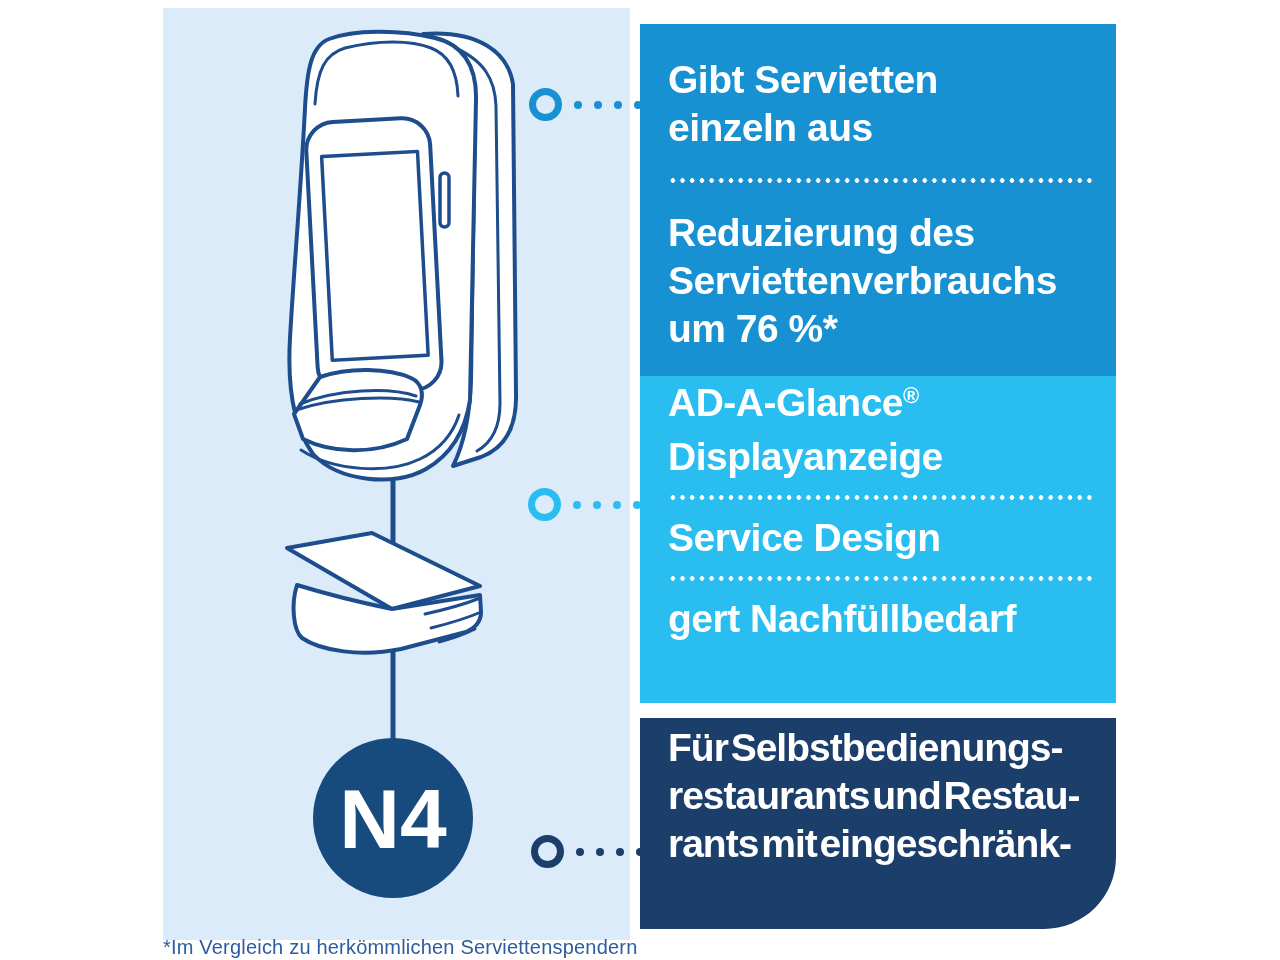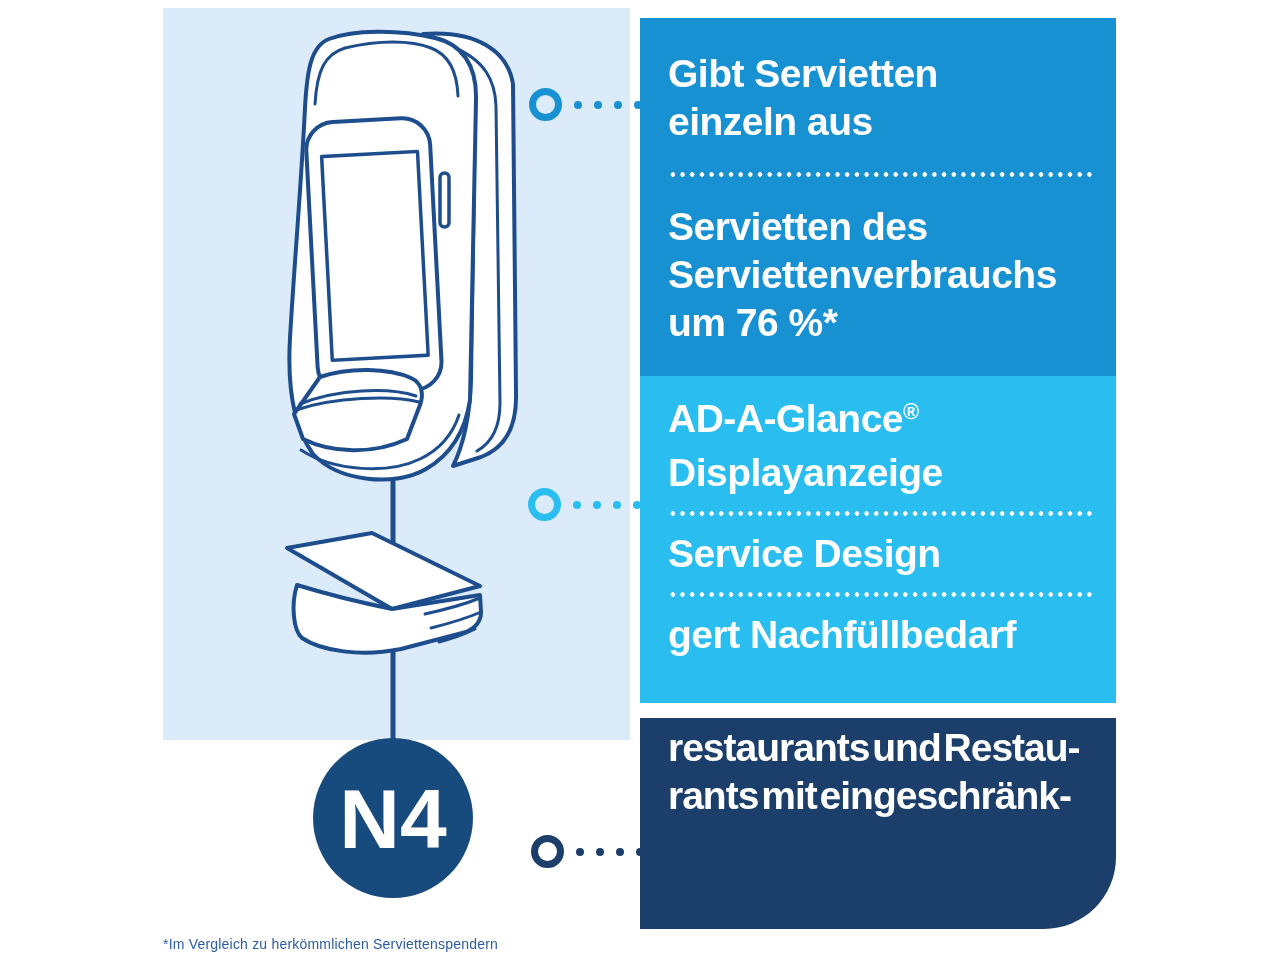--- a/index.html
+++ b/index.html
@@ -1,49 +1,49 @@
 <!DOCTYPE html>
 <html style="--panel-bg: #dcebfa; --line-color: #1d4d8d; --badge-color: #174a7d; --footnote-color: #2d5c9f;"><head>
 <meta charset="utf-8">
 <style>
   html,body { margin:0; padding:0; background:#ffffff; }
   body { width:1280px; height:960px; font-family:"Liberation Sans", sans-serif; }
   .stage { position:relative; width:1280px; height:960px; overflow:hidden; background:#ffffff; }
 
   
-  .panel { position:absolute; left:163px; top:8px; width:467px; height:732px; background:var(--panel-bg,#dcebfa); }
+  .panel { position:absolute; left:163px; top:8px; width:467px; height:932px; background:var(--panel-bg,#dcebfa); }
   .panel svg { display:block; width:467px; height:922px; }
   .ln  { stroke:var(--line-color,#1d4d8d); }
   .badge-circle { fill:var(--badge-color,#174a7d); }
   .badge-label  { fill:#ffffff; font-family:"Liberation Sans",sans-serif; font-weight:bold; font-size:84px; }
 
   
   .feature-block { position:absolute; left:640px; width:476px; box-sizing:border-box;
                    padding:0 20px 0 28px; color:#ffffff; font-weight:bold;
                    font-size:39px; line-height:48px; letter-spacing:-0.5px; }
-  .b1 { top:18px;   height:378px; padding-top:32px; }
-  .b2 { top:376px; height:327px; padding-top:19px; }
+  .b1 { top:24px;   height:378px; padding-top:32px; }
+  .b2 { top:376px; height:327px; padding-top:3px; }
   .b3 { top:718px; height:211px; padding-top:6px; border-bottom-right-radius:72px;
         letter-spacing:-1px; word-spacing:-7px; }
   .line { white-space:nowrap; }
   .divider { height:5px; margin:26px 0;
              background-image:radial-gradient(circle, #ffffff 0 2.3px, rgba(255,255,255,0) 2.5px);
              background-size:9.7px 5px; background-repeat:repeat-x; background-position:0 50%; }
   .b2 .divider { margin:14px 0; }
   .reg { font-size:22px; position:relative; top:-13px; letter-spacing:0; }
 
   
   .connector { position:absolute; display:flex; align-items:center; gap:12px; }
   .ring { width:19px; height:19px; border:7px solid currentColor; border-radius:50%; background:transparent; }
   .dot  { width:8px; height:8px; border-radius:50%; background:currentColor; }
   .c1 { left:529px; top:88px; }
   .c2 { left:528px; top:488px; }
   .c3 { left:531px; top:835px; }
 
-  .footnote { position:absolute; left:163px; top:936px; font-size:14px; letter-spacing:0.2px;
+  .footnote { position:absolute; left:163px; top:936px; font-size:20px; letter-spacing:0.2px;
               color:var(--footnote-color,#2d5c9f); }
 </style>
 </head>
 <body>
 
 <div class="stage">
 
   <div class="panel">
     <svg viewBox="0 0 467 922">
       <g fill="none" class="ln" stroke-width="5">
@@ -85,33 +85,34 @@
         <circle class="badge-circle" cx="230" cy="810" r="80"></circle>
         <text class="badge-label" x="230" y="840" text-anchor="middle">N4</text>
       </g>
     </svg>
   </div>
 
   <section class="feature-block b1" style="background: rgb(23, 145, 209);">
       <div class="line">Gibt Servietten</div>
       <div class="line">einzeln aus</div>
       <div class="divider"></div>
-      <div class="line">Servietten des</div>
+      <div class="line">Reduzierung des</div>
       <div class="line">Serviettenverbrauchs</div>
       <div class="line">um 76 %*</div>
     </section>
   <section class="feature-block b2" style="background: rgb(41, 189, 240);">
       <div class="line"><span>AD-A-Glance</span><span class="reg">®</span></div>
       <div class="line">Displayanzeige</div>
       <div class="divider"></div>
       <div class="line">Service Design</div>
       <div class="divider"></div>
       <div class="line">gert Nachfüllbedarf</div>
     </section>
   <section class="feature-block b3" style="background: rgb(27, 62, 107);">
+      <div class="line">Für Selbstbedienungs-</div>
       <div class="line">restaurants und Restau-</div>
       <div class="line">rants mit eingeschränk-</div>
     </section>
 
   <div class="connector c1" style="color: rgb(23, 145, 209);">
       <div class="ring"></div>
       <div class="dot"></div>
       <div class="dot"></div>
       <div class="dot"></div>
       <div class="dot"></div>

